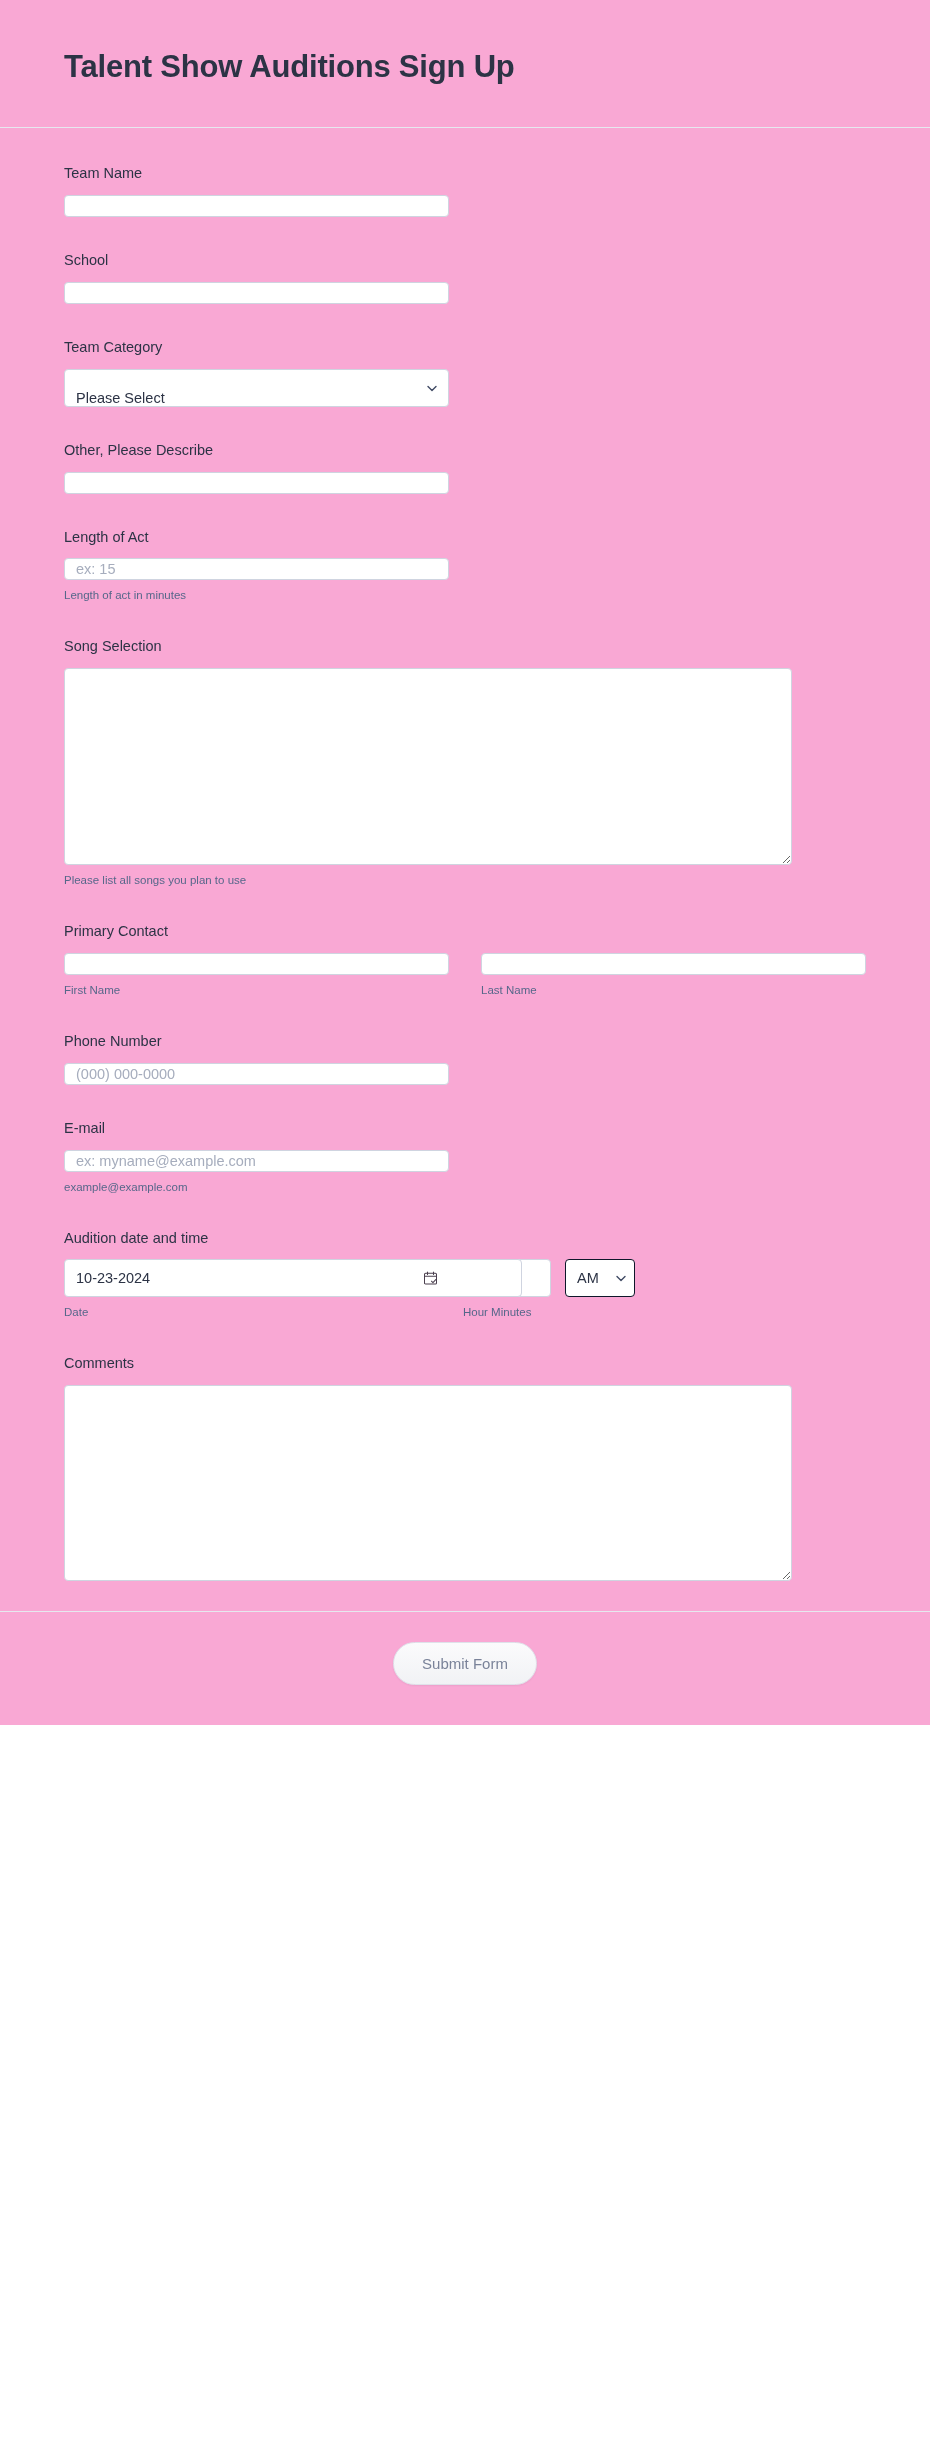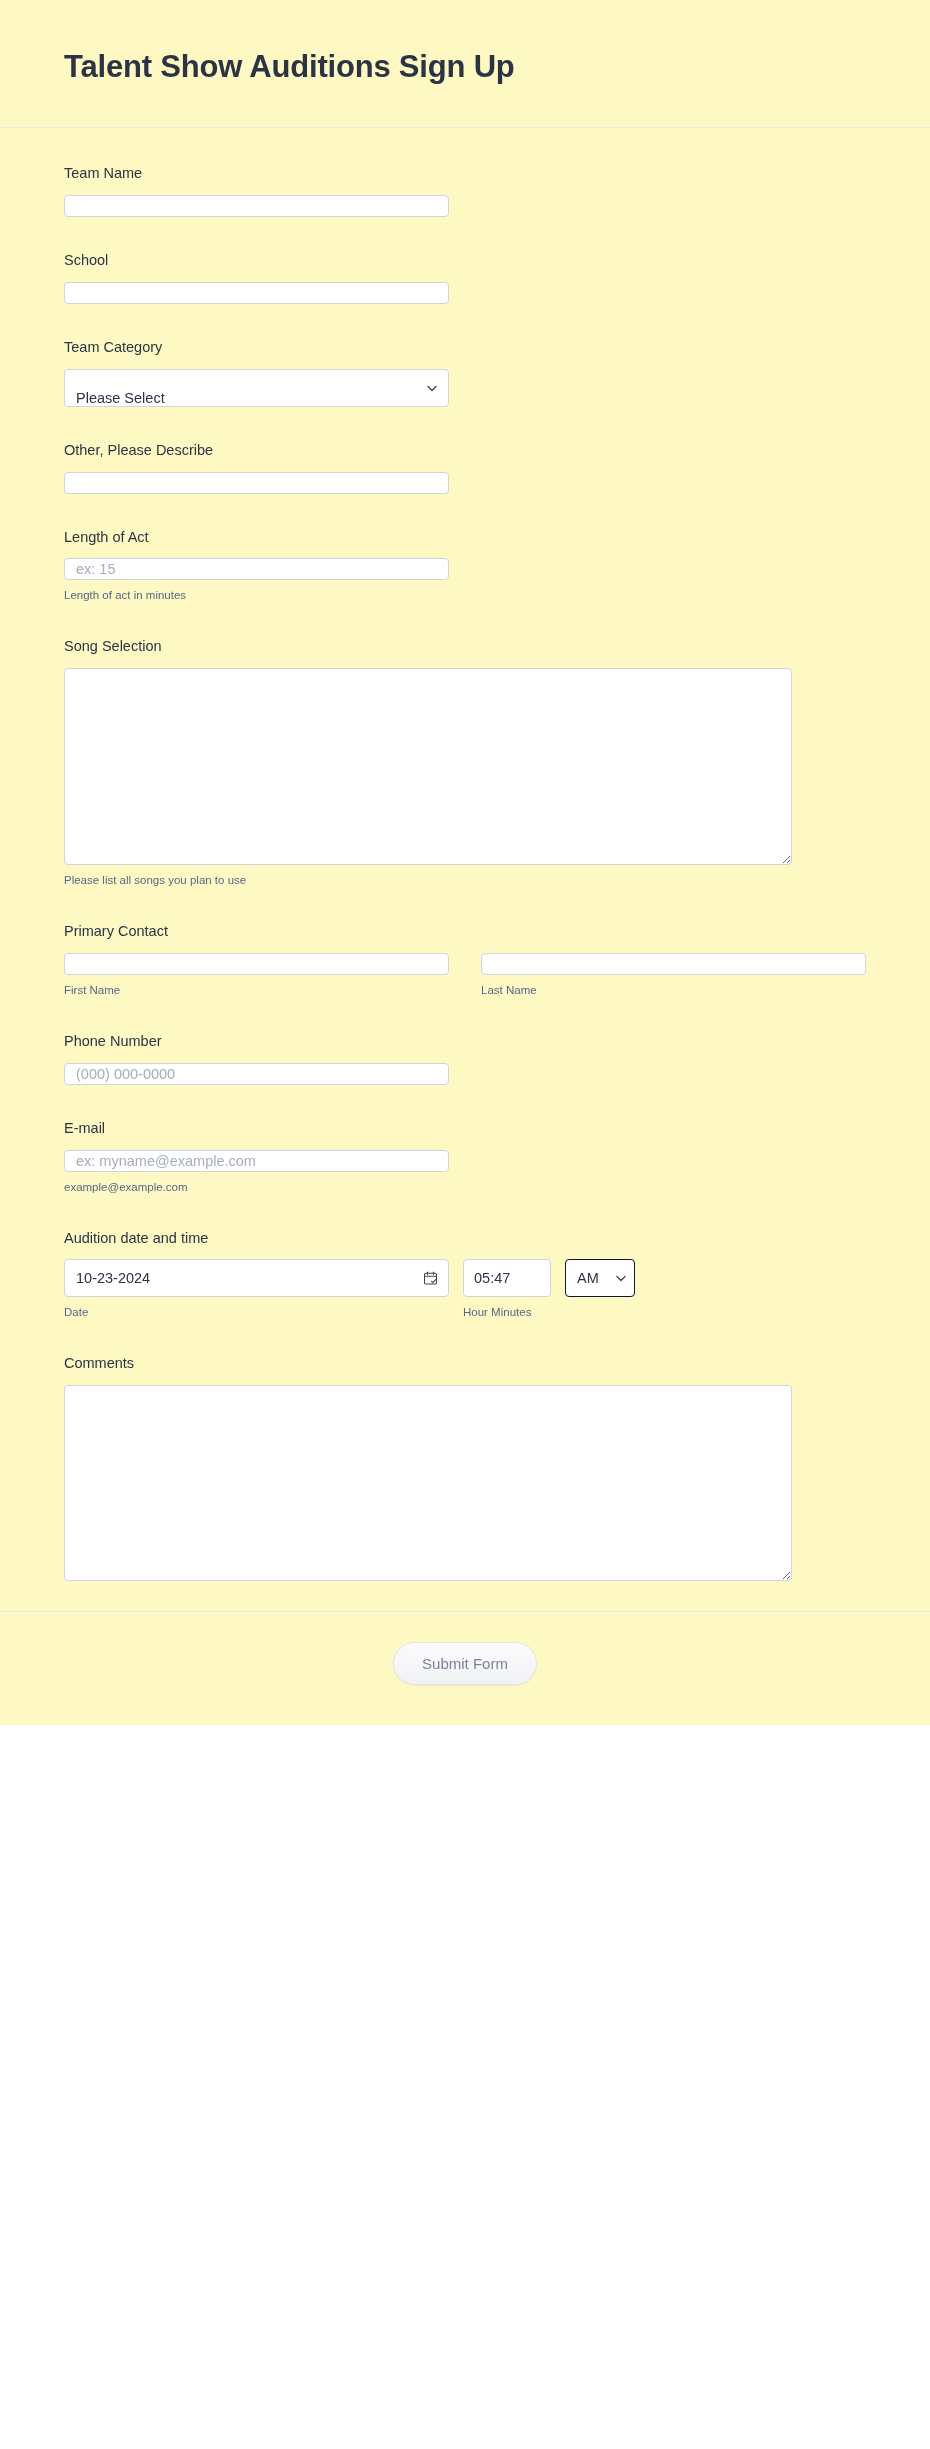--- a/index.html
+++ b/index.html
@@ -3,21 +3,21 @@
 <meta charset="utf-8">
 <style>
   * { box-sizing: border-box; margin: 0; padding: 0; }
   html, body {
     width: 930px;
     background: #ffffff;
     font-family: "Liberation Sans", sans-serif;
   }
   body { width: 930px; min-height: 2449px; position: relative; }
 
-  .form-root { width: 930px; background: #fef9c3; }
+  .form-root { width: 930px; background: #f9a8d4; }
 
   
   .form-header {
     padding: 48px 64px 42px 64px;
     border-bottom: 1px solid #e6e8ef;
   }
   .form-title {
     font-size: 31px;
     font-weight: bold;
     color: #2c3345;
@@ -109,21 +109,21 @@
   
   .row { display: flex; gap: 32px; }
   .col { display: block; }
   .col .txt-input { width: 385px; }
   .col.last .txt-input { width: 385px; }
 
   
   .dt-row { display: flex; align-items: flex-start; gap: 14px; }
   .date-wrap { position: relative; width: 385px; }
   .date-input {
-    width: 385px;
+    width: 458px;
     height: 38px;
     border: 1px solid #cfd4e0;
     border-radius: 4px;
     font-size: 14.5px;
     color: #2c3345;
     padding: 0 36px 0 11px;
     font-family: "Liberation Sans", sans-serif;
     outline: none;
     display: block;
     background: #fff;

